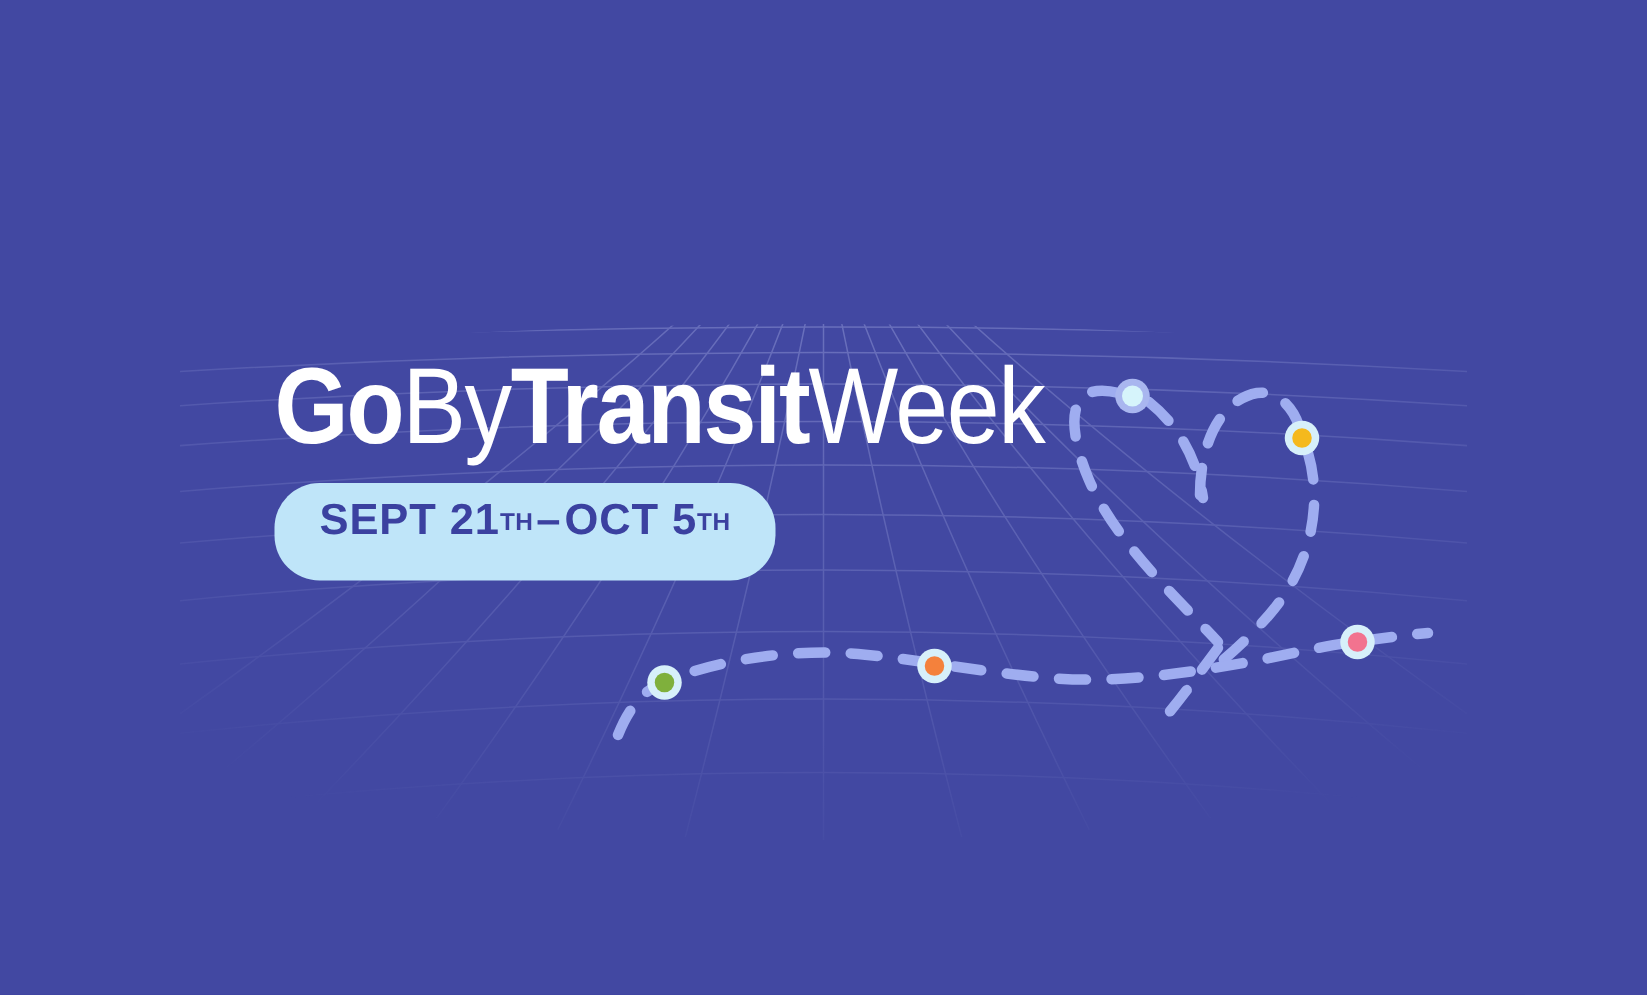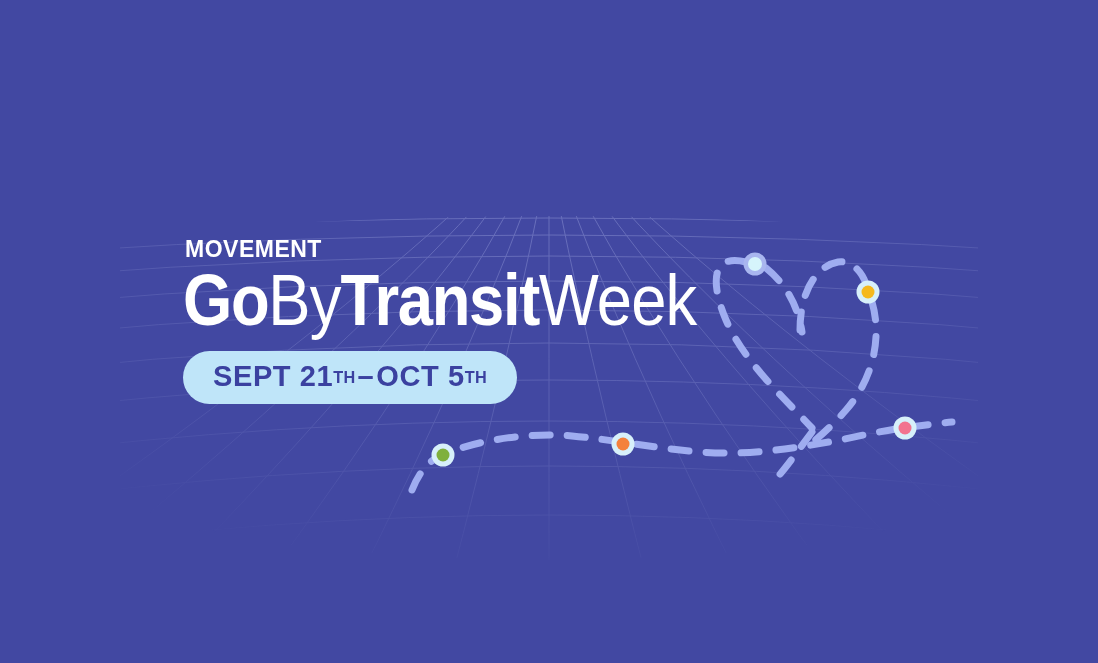--- a/index.html
+++ b/index.html
@@ -70,21 +70,21 @@
   .headline .hv-light {
     font-weight: 400;
     letter-spacing: -1px;
   }
 
   .date-badge {
     display: inline-flex;
     align-items: center;
     justify-content: center;
     margin-top: 18px;
-    padding: 11px 30px 13px 30px;
+    padding: 11px 30px 25px 30px;
     background: #bfe5f9;
     border-radius: 30px;
     color: #3b41a0;
     font-family: "Liberation Sans Narrow", "Liberation Sans", sans-serif;
     font-weight: bold;
     font-size: 29px;
     letter-spacing: 0.6px;
     white-space: nowrap;
     line-height: 1;
   }
@@ -196,22 +196,19 @@
       </g>
       <g>
         <circle cx="443" cy="455" r="11.5" fill="#d7f0fa"></circle>
         <circle cx="443" cy="455" r="6.5" fill="#7fb03c"></circle>
       </g>
     </g>
   </svg>
 
   <div class="content">
 
-    <div class="brand">
-      <span>MOVEMENT</span>
-    </div>
 
     <h1 class="headline"><span class="hv-bold">Go</span><span class="hv-light">By</span><span class="hv-bold">Transit</span><span class="hv-light">Week</span></h1>
 
     <div class="date-badge" style="background: rgb(191, 229, 249); color: rgb(59, 65, 160);"><span>SEPT</span>&nbsp;<span>21</span><sup>TH</sup><span class="dash">–</span><span>OCT</span>&nbsp;<span>5</span><sup>TH</sup></div>
 
   </div>
 </div>
 
 </body></html>

